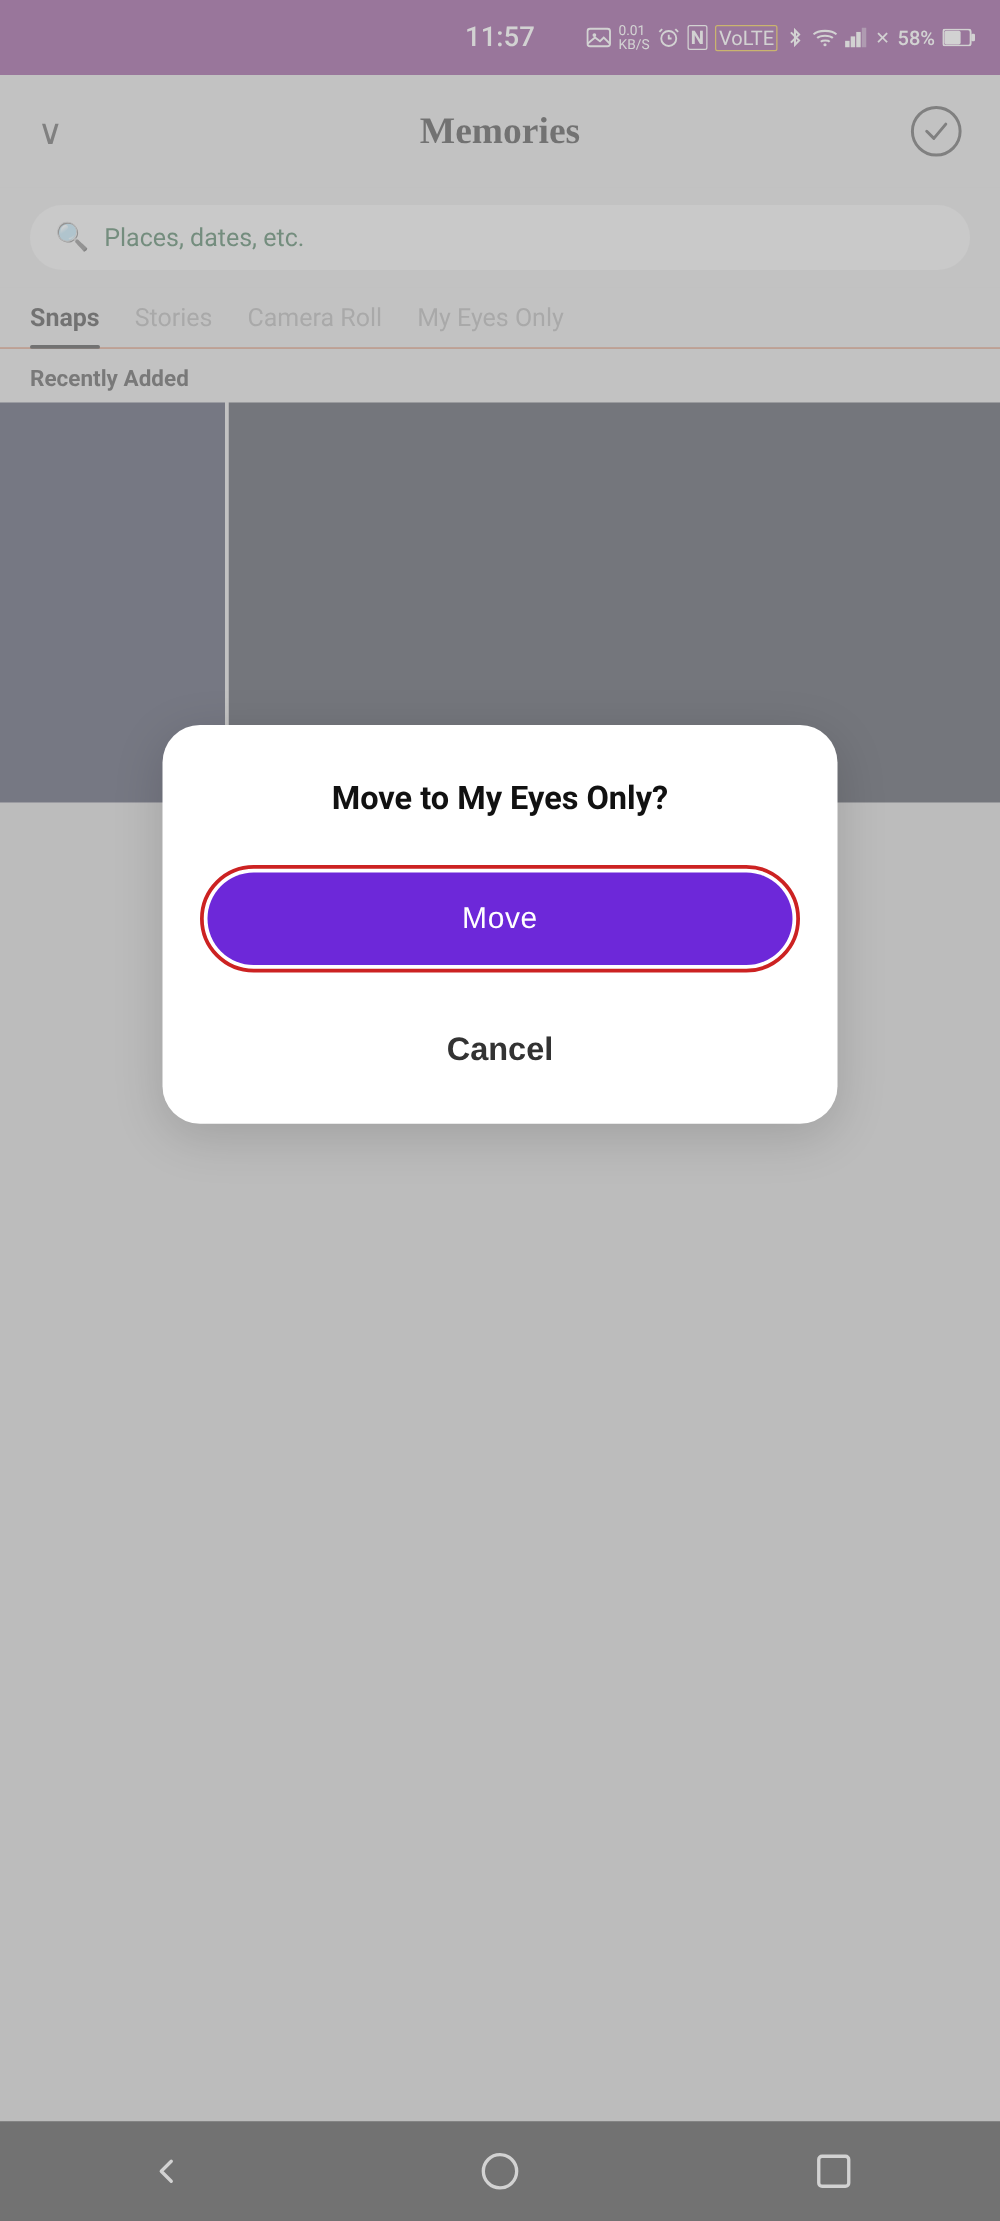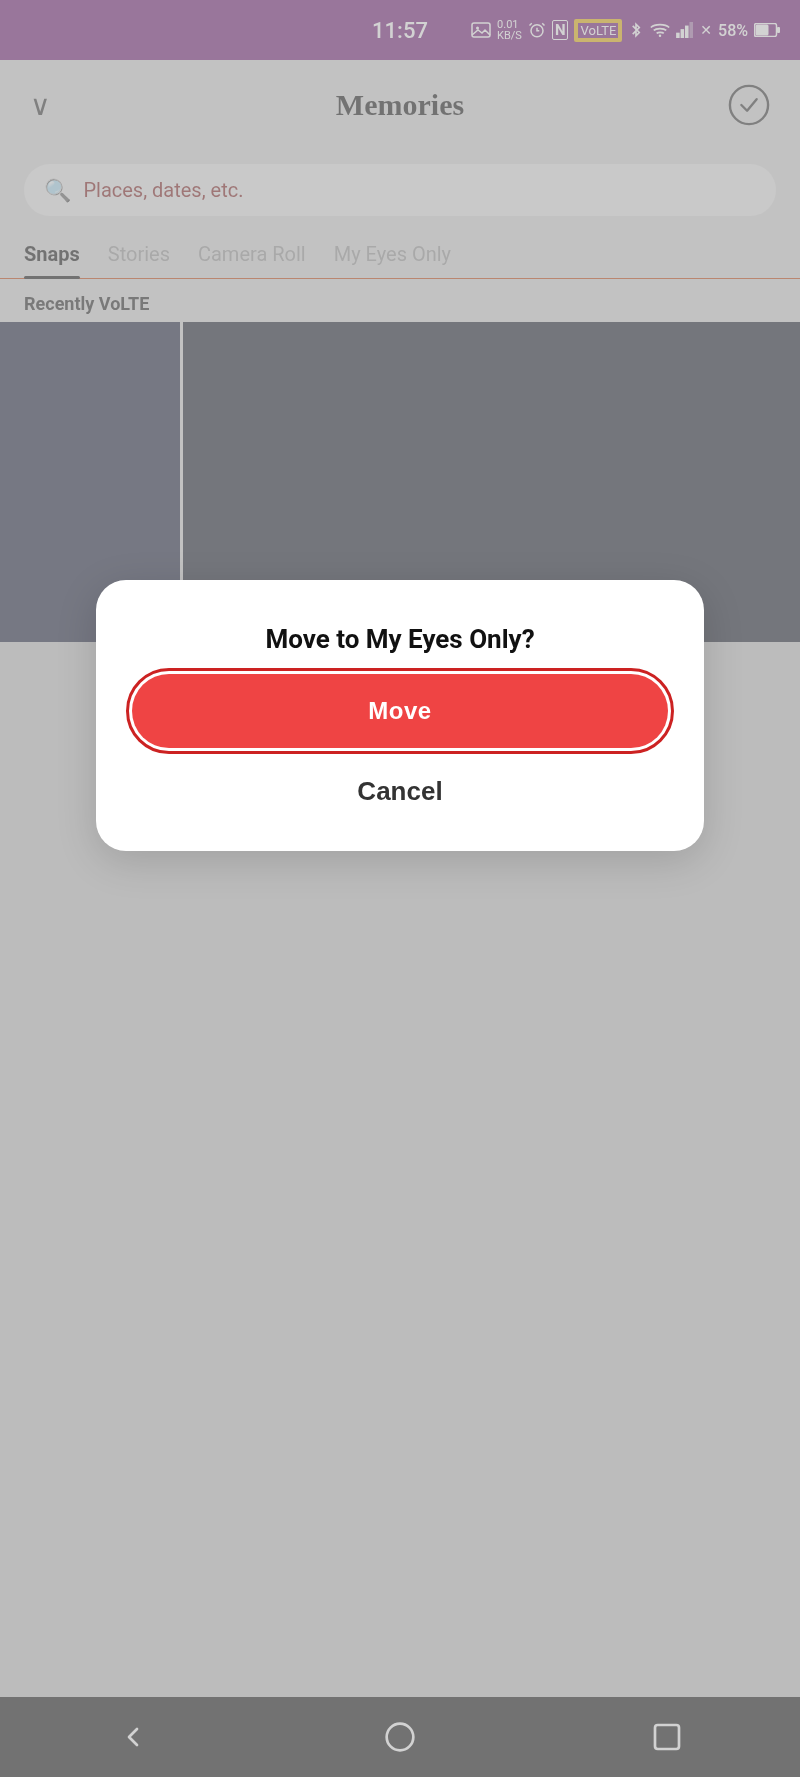--- a/index.html
+++ b/index.html
@@ -102,21 +102,21 @@
       padding: 0 20px;
       gap: 12px;
     }
 
     .search-icon-wrap {
       color: #999;
       font-size: 22px;
     }
 
     .search-placeholder {
-      color: #7f1d1d;
+      color: #14532d;
       font-size: 20px;
     }
 
     
     .tabs-container {
       background: #d8d8d8;
       display: flex;
       padding: 0 24px;
       gap: 28px;
       border-bottom: 1px solid #c2410c;
@@ -186,44 +186,44 @@
       justify-content: center;
       padding-top: 580px;
       z-index: 10;
     }
 
     
     .dialog {
       background: white;
       border-radius: 30px;
       padding: 44px 36px 36px;
-      width: 608px;
+      width: 540px;
       display: flex;
       flex-direction: column;
       align-items: center;
-      gap: 20px;
+      gap: 44px;
       box-shadow: 0 10px 40px rgba(0,0,0,0.15);
     }
 
     .dialog-title {
       font-size: 26px;
       font-weight: 700;
       color: #111;
       text-align: center;
     }
 
     .dialog-move-btn {
       width: 100%;
       height: 74px;
-      background: #ef4444;
+      background: #6d28d9;
       border: none;
       border-radius: 50px;
       color: white;
       font-size: 24px;
-      font-weight: 700;
+      font-weight: 400;
       cursor: pointer;
       outline: 3px solid #cc2222;
       outline-offset: 3px;
       letter-spacing: 0.5px;
     }
 
     .dialog-cancel-btn {
       background: none;
       border: none;
       font-size: 26px;
@@ -282,21 +282,21 @@
 
     <svg width="18" height="18" viewBox="0 0 24 24" fill="none" stroke="white" stroke-width="2">
       <circle cx="12" cy="13" r="8"></circle>
       <polyline points="12,9 12,13 15,13"></polyline>
       <line x1="5" y1="3" x2="2" y2="6"></line>
       <line x1="19" y1="3" x2="22" y2="6"></line>
     </svg>
 
     <span style="color:white;font-size:15px;font-weight:bold;border:1px solid white;padding:0 2px;border-radius:2px;">N</span>
 
-    <span style="color:white;font-size:13px;border:4px solid #eab308;padding:0 2px;border-radius:2px;">VoLTE</span>
+    <span style="color:white;font-size:16px;border:1px solid #eab308;padding:0 2px;border-radius:2px;">VoLTE</span>
 
     <svg width="16" height="18" viewBox="0 0 16 22" fill="none" stroke="white" stroke-width="2">
       <polyline points="4,6 12,14 8,18 8,4 12,8 4,16"></polyline>
     </svg>
 
     <svg width="20" height="16" viewBox="0 0 24 18" fill="white">
       <path d="M1 6C5.5 1.5 18.5 1.5 23 6" stroke="white" stroke-width="2" fill="none"></path>
       <path d="M4.5 9.5C7.5 6.5 16.5 6.5 19.5 9.5" stroke="white" stroke-width="2" fill="none"></path>
       <path d="M8 13c1.5-1.5 7-1.5 8.5 0" stroke="white" stroke-width="2" fill="none"></path>
       <circle cx="12" cy="16" r="1.5" fill="white"></circle>
@@ -338,21 +338,21 @@
   </div>
 </div>
 
 <div class="tabs-container">
   <div class="tab active">Snaps</div>
   <div class="tab">Stories</div>
   <div class="tab">Camera Roll</div>
   <div class="tab">My Eyes Only</div>
 </div>
 
-<div class="recently-added">Recently VoLTE</div>
+<div class="recently-added">Recently Added</div>
 
 <div class="photo-grid">
   <div class="photo-item" style="max-width:180px;background:#1a1f3a;"></div>
   <div class="photo-item" style="background:#151929;"></div>
 </div>
 
 <div class="overlay">
   <div class="dialog">
     <span class="dialog-title">Move to My Eyes Only?</span>
     <button class="dialog-move-btn">Move</button>

